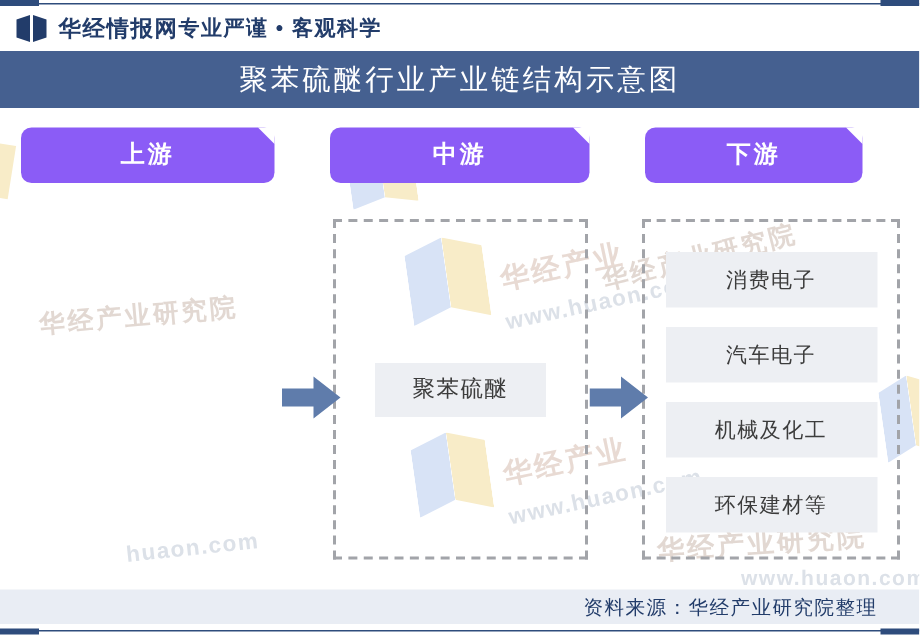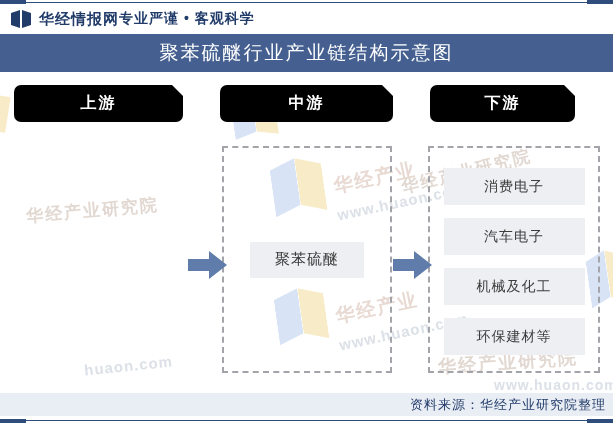--- a/index.html
+++ b/index.html
@@ -21,21 +21,21 @@
   .brand { display:flex; align-items:center; gap:7px; }
   .brand-name { font-size:15px; font-weight:bold; color:#223C6A; letter-spacing:1px; }
   .slogan { font-size:14px; font-weight:bold; color:#223C6A; letter-spacing:1px; }
 
   
   .title-bar { position:absolute; top:34px; left:0; width:613px; height:38px; background:#456090;
     display:flex; align-items:center; justify-content:center; z-index:2; }
   .title-bar span { color:#ffffff; font-size:19px; font-weight:normal; letter-spacing:2px; }
 
   
-  .stage { position:absolute; top:85px; height:37px; background:#000000; border-radius:7px;
+  .stage { position:absolute; top:85px; height:37px; background:#8b5cf6; border-radius:7px;
     display:flex; align-items:center; justify-content:center; color:#fff; font-size:16px;
     font-weight:bold; letter-spacing:2px; z-index:2; }
   .stage::after { content:""; position:absolute; top:0; right:0; width:0; height:0;
     border-top:11px solid #ffffff; border-left:11px solid transparent; }
   .stage.s0 { left:14px;  width:169px; }
   .stage.s1 { left:220px; width:173px; }
   .stage.s2 { left:430px; width:145px; }
 
   
   .dashed-box { position:absolute; top:146px; height:227px; border:2px dashed #A2A4A9;
@@ -50,21 +50,21 @@
   .c2 .item { width:141px; }
   .item.mid { width:114px; height:36px; font-size:15px; }
 
   
   .arrow { position:absolute; z-index:2; }
   .arrow.a0 { left:188px; top:250px; }
   .arrow.a1 { left:393px; top:250px; }
 
   
   .source-bar { position:absolute; left:0; top:393px; width:613px; height:23px; background:#E9EDF4;
-    display:flex; align-items:center; justify-content:flex-end; padding-right:7px; z-index:2; }
+    display:flex; align-items:center; justify-content:flex-end; padding-right:28px; z-index:2; }
   .source-bar span { font-size:13px; color:#223C6A; letter-spacing:1px; }
 
   
   .wm { position:absolute; z-index:1; pointer-events:none; }
   .wm-text { font-weight:bold; white-space:nowrap; }
   .wm-brand { color:#E2D8D2; font-size:17px; letter-spacing:2px; }
   .wm-short { color:#E8DAD3; font-size:19px; letter-spacing:2px; }
   .wm-site { color:#DCE1E8; font-size:15px; letter-spacing:1px; }
   .wm-logo { display:flex; }
   .wm-page { display:block; }

